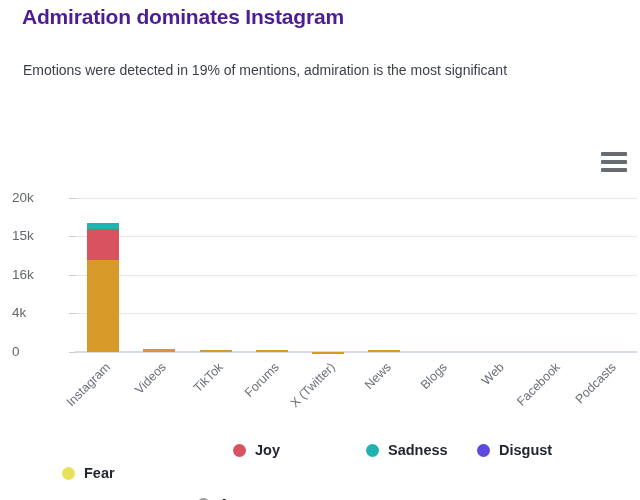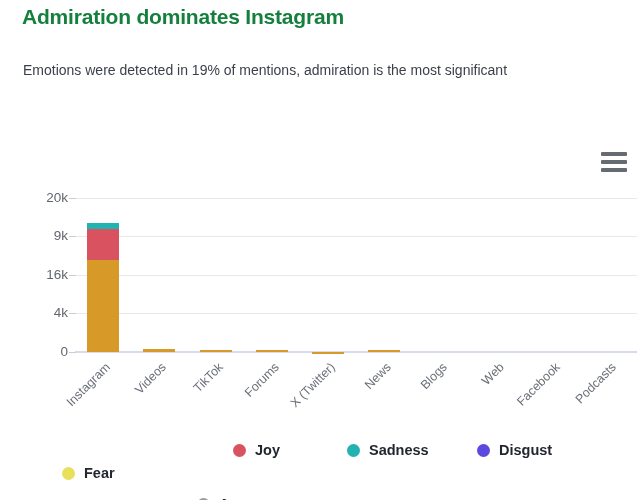--- a/index.html
+++ b/index.html
@@ -23,21 +23,21 @@
   }
 
   
   .chart-title {
     position: absolute;
     left: 22px;
     top: 5px;
     font-size: 21px;
     font-weight: bold;
     letter-spacing: -0.2px;
-    color: #15803d;
+    color: #4c1d95;
     white-space: nowrap;
   }
   .chart-subtitle {
     position: absolute;
     left: 23px;
     top: 55px;
     width: 590px;
     font-size: 14px;
     font-weight: normal;
     line-height: 30px;
@@ -81,21 +81,21 @@
     background: #e8e8e8;
   }
   .gridline.zero {
     background: #d6dced;
     height: 2px;
   }
   .ytick-label {
     position: absolute;
     right: 0;
     width: 56px;
-    text-align: right;
+    text-align: left;
     font-size: 13.5px;
     color: #63676e;
     transform: translateY(-8px);
     white-space: nowrap;
   }
   .ytick-wrap {
     position: absolute;
     left: 0;
     width: 68px;
     height: 0;
@@ -194,21 +194,21 @@
         </div>
         <div class="ytick-wrap" style="top: 313.375px;">
           <div class="ytick-label">4k</div>
           <div class="ytick-dash"></div>
         </div>
         <div class="ytick-wrap" style="top: 274.75px;">
           <div class="ytick-label">16k</div>
           <div class="ytick-dash"></div>
         </div>
         <div class="ytick-wrap" style="top: 236.125px;">
-          <div class="ytick-label">9k</div>
+          <div class="ytick-label">15k</div>
           <div class="ytick-dash"></div>
         </div>
         <div class="ytick-wrap" style="top: 197.5px;">
           <div class="ytick-label">20k</div>
           <div class="ytick-dash"></div>
         </div>
       </div>
     <div class="bars" id="bars-layer">
         <div class="bar-group" style="left: 12.1px; width: 32px; height: 500px;">
           <div class="bar-seg" title="Instagram — Admiration: 11900" style="top: 260.072px; height: 91.9275px; background: rgb(215, 154, 40); border: 1px solid rgb(215, 154, 40);"></div>
@@ -247,21 +247,21 @@
         <div class="xlabel" style="left: 432.7px; top: 360px; width: 120px;">Facebook</div>
         <div class="xlabel" style="left: 488.9px; top: 360px; width: 120px;">Podcasts</div>
       </div>
   </div>
 
   <div class="legend" id="legend-layer">
       <div class="legend-item" style="left: 135px; top: 0px; margin-left: 36px;">
         <span class="legend-dot" style="background: rgb(217, 82, 95);"></span>
         <span class="legend-label">Joy</span>
       </div>
-      <div class="legend-item" style="left: 285px; top: 0px;">
+      <div class="legend-item" style="left: 304px; top: 0px;">
         <span class="legend-dot" style="background: rgb(33, 178, 178);"></span>
         <span class="legend-label">Sadness</span>
       </div>
       <div class="legend-item" style="left: 415px; top: 0px;">
         <span class="legend-dot" style="background: rgb(91, 73, 224);"></span>
         <span class="legend-label">Disgust</span>
       </div>
       <div class="legend-item" style="left: 0px; top: 23px;">
         <span class="legend-dot" style="background: rgb(232, 224, 90);"></span>
         <span class="legend-label">Fear</span>

